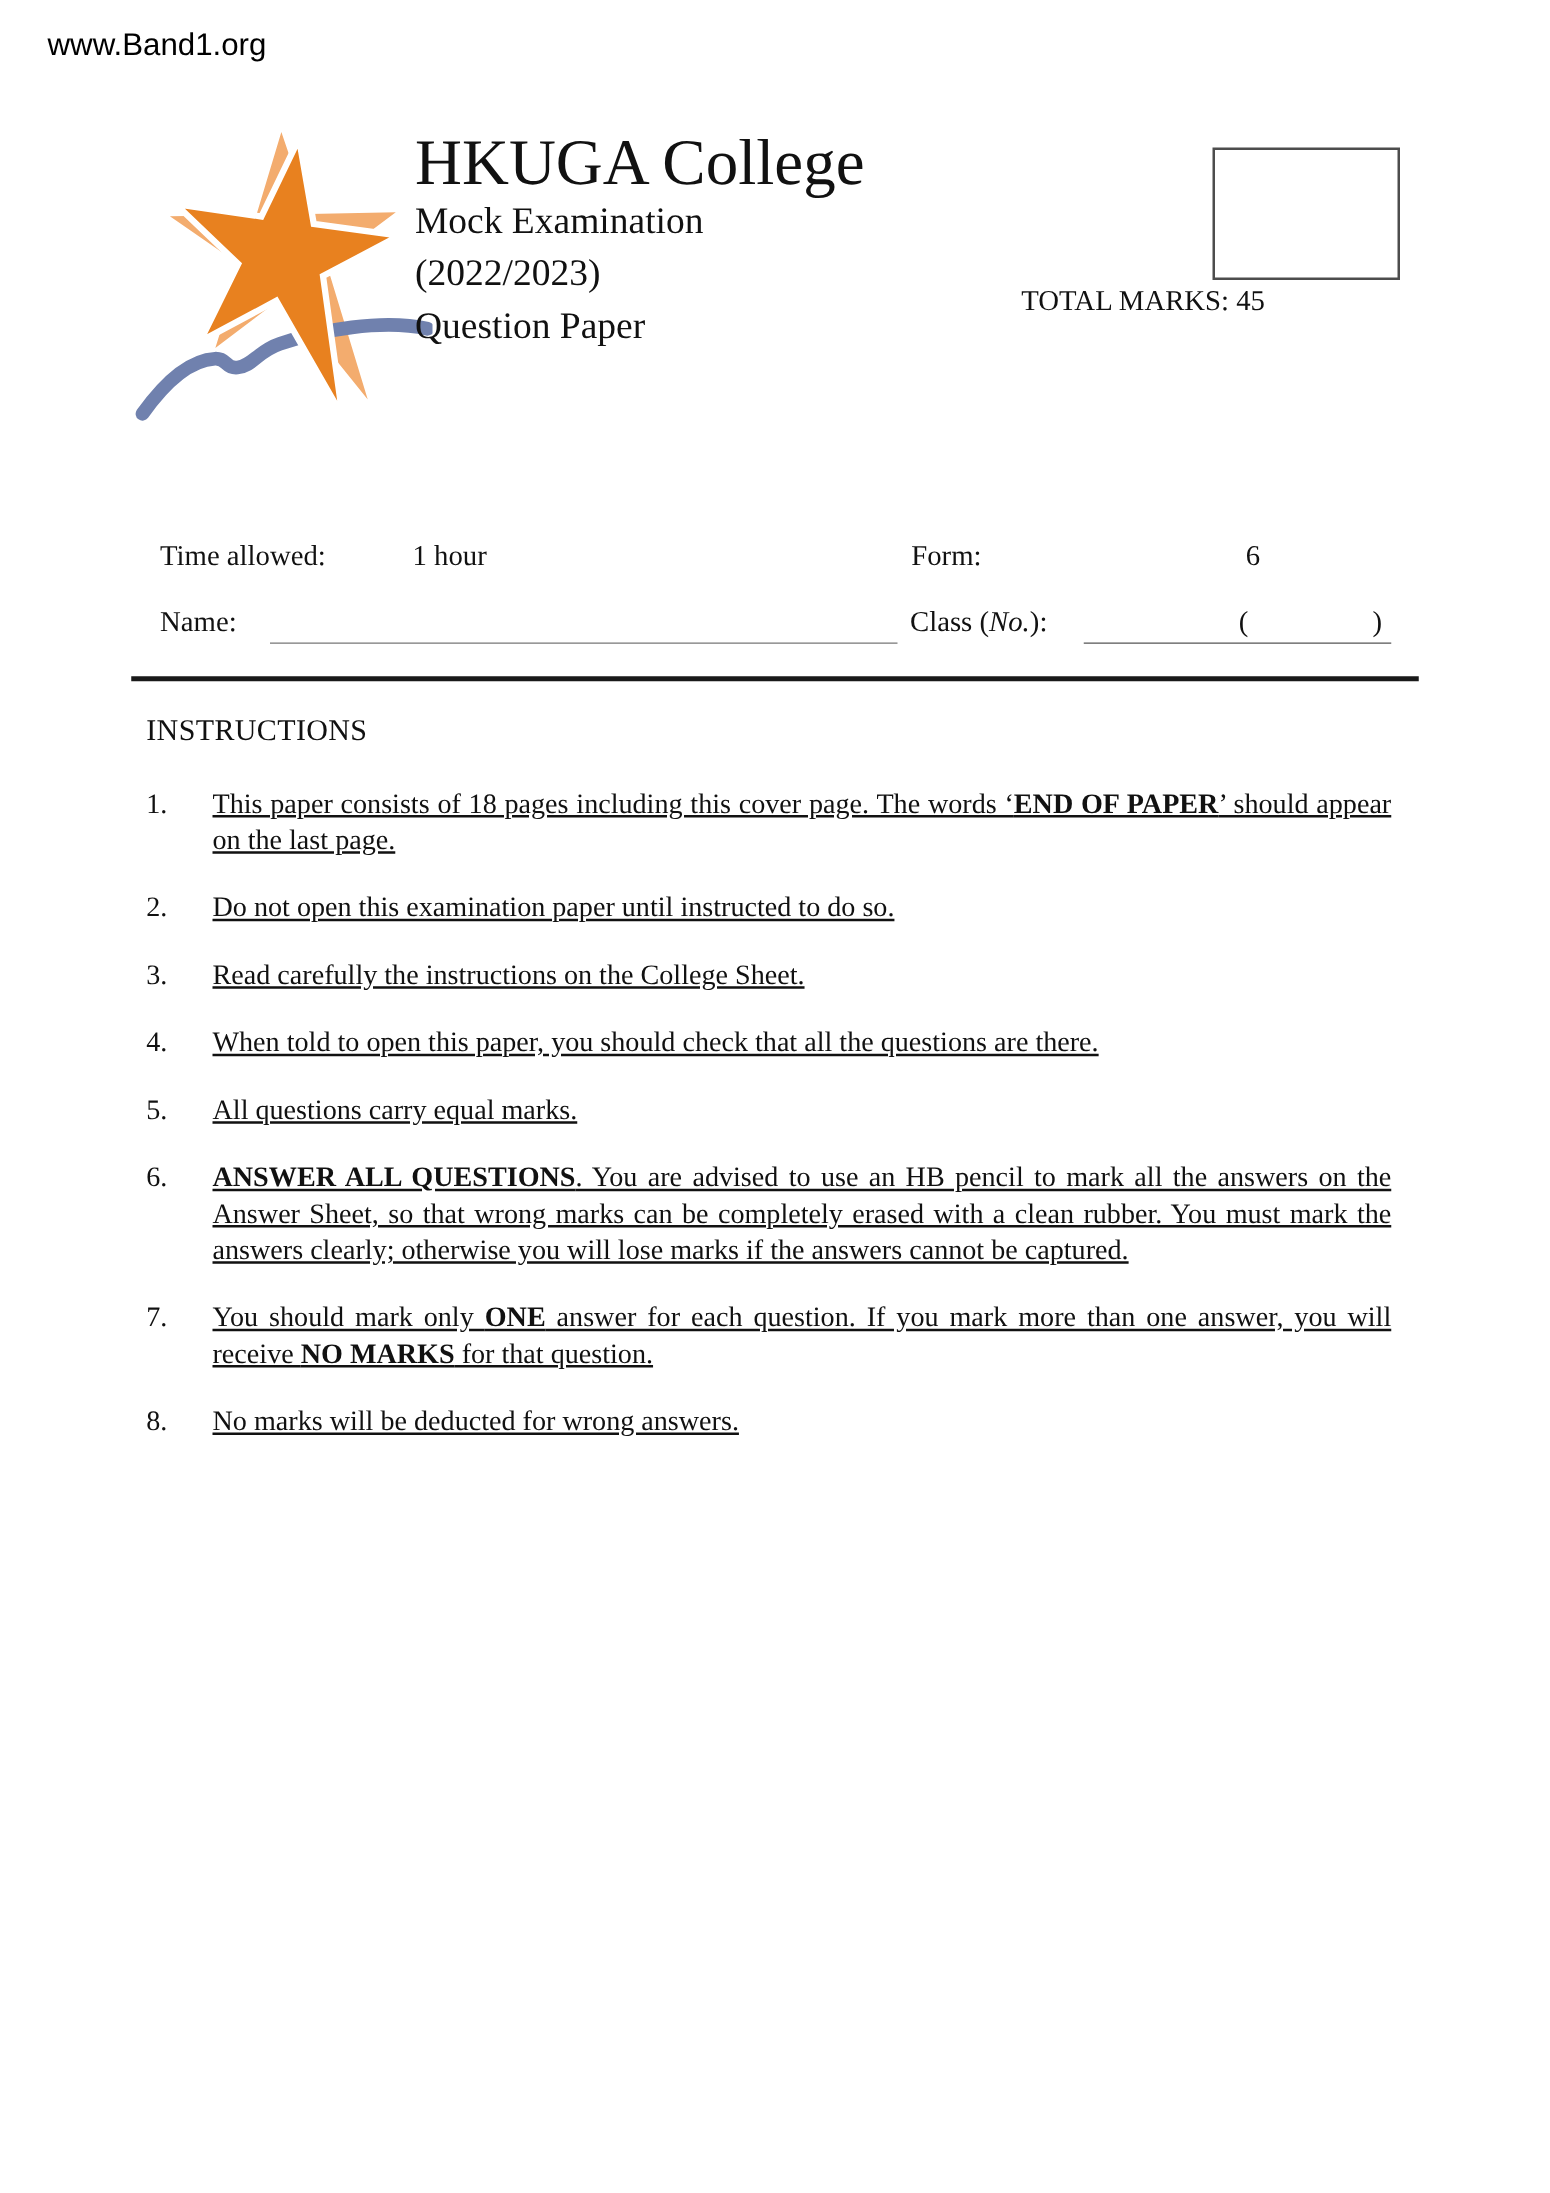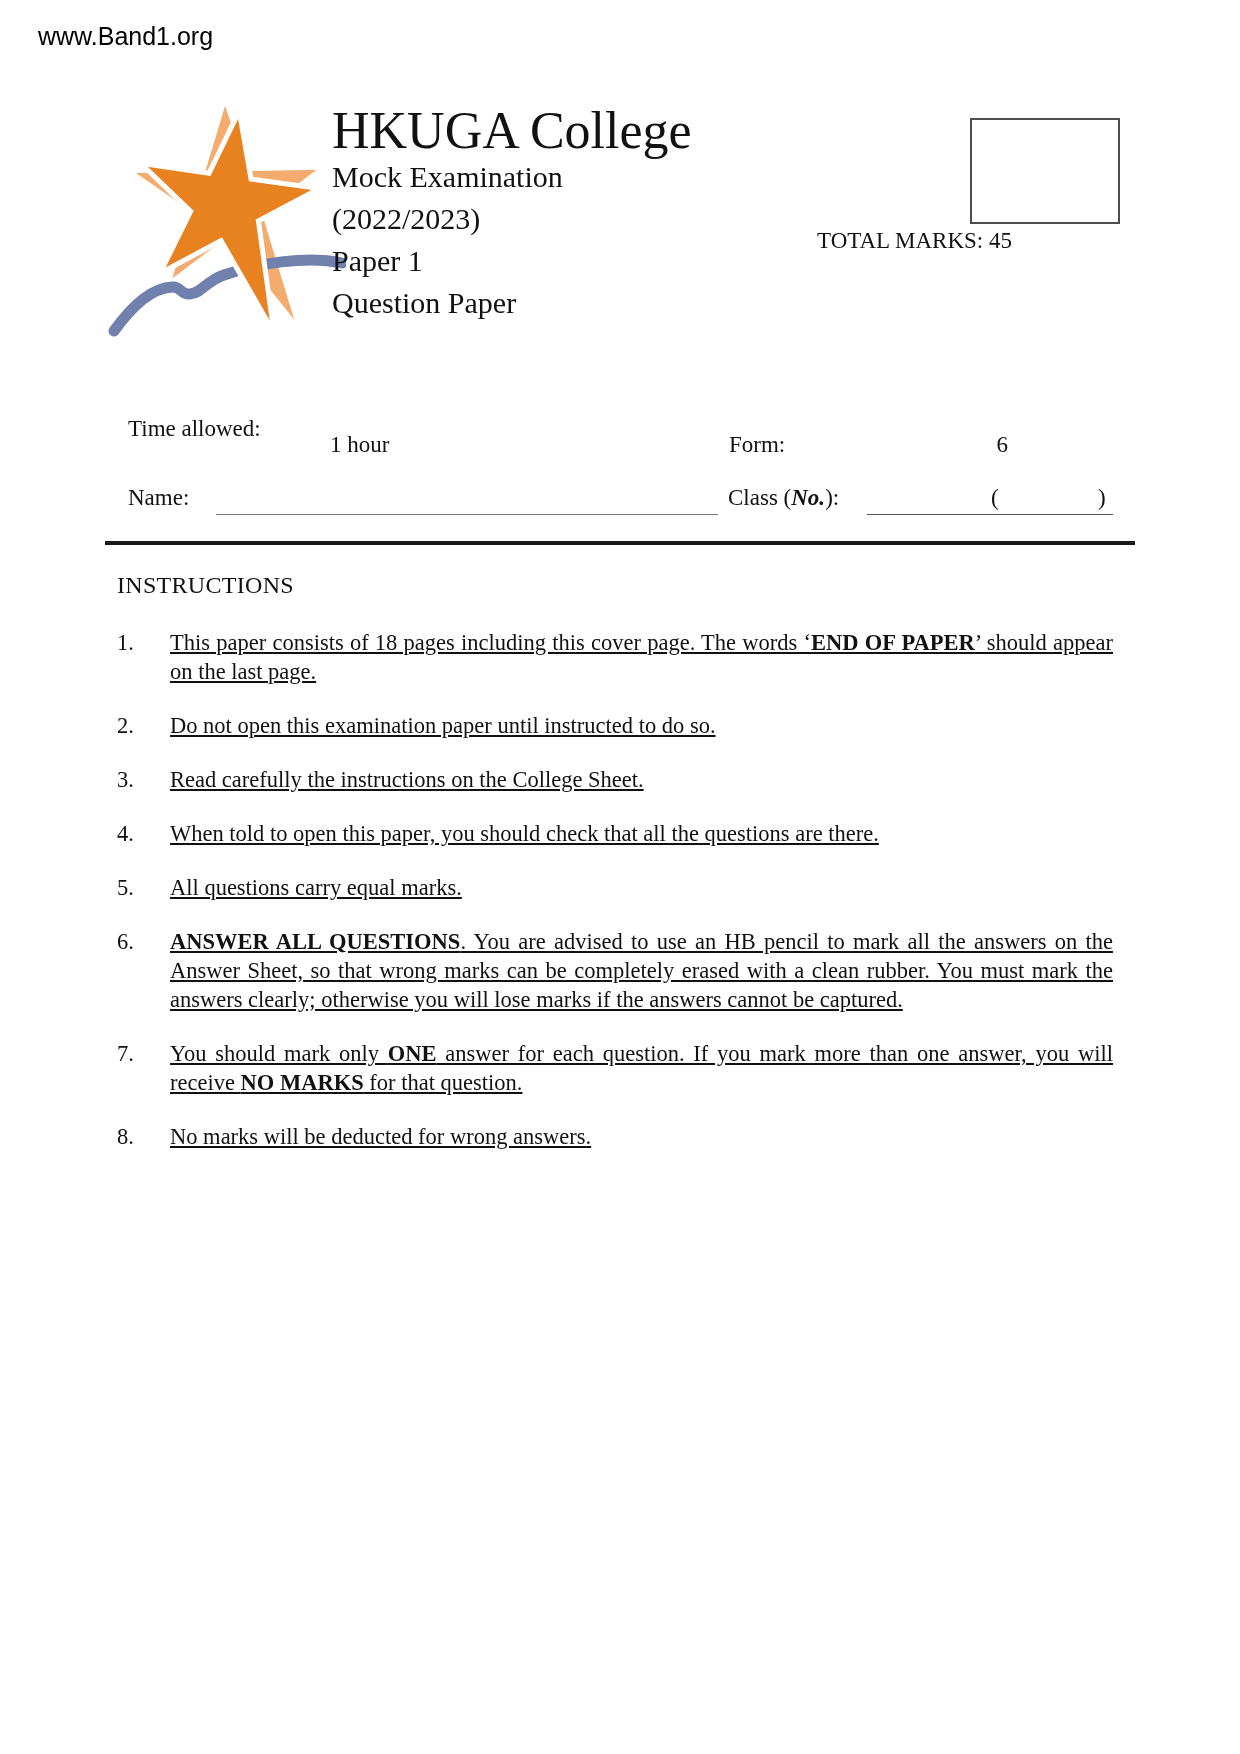--- a/index.html
+++ b/index.html
@@ -14,40 +14,40 @@
   .logo{position:absolute;left:106px;top:94px;width:240px;height:252px;}
   .title-block{position:absolute;left:332px;top:106px;}
   .school-name{font-size:52px;line-height:50px;font-weight:normal;margin:0;}
   .title-line{font-size:30px;line-height:42px;}
   .marks-box{
     position:absolute;left:970px;top:118px;width:150px;height:106px;
     border:2px solid #4d4d4d;background:#fff;box-sizing:border-box;
   }
   .total-marks{position:absolute;right:128px;top:228px;font-size:23px;white-space:nowrap;}
   .frm{position:absolute;font-size:23px;white-space:nowrap;}
-  .lbl-time{left:128px;top:416px;}
+  .lbl-time{left:128px;top:432px;}
   .val-time{left:330px;top:432px;}
   .lbl-form{left:729px;top:432px;}
   .val-form{right:132px;top:432px;}
   .lbl-name{left:128px;top:485px;}
   .lbl-class{left:728px;top:485px;}
   .fill-line{position:absolute;height:26px;border-bottom:1px solid #777;}
   .name-line{left:216px;top:488px;width:502px;}
   .class-line{left:867px;top:488px;width:246px;border-bottom-color:#555;}
   .paren{position:absolute;top:485px;font-size:23px;}
   .paren-open{left:991px;}
   .paren-close{left:1098px;}
   .rule{position:absolute;left:105px;top:541px;width:1030px;height:4px;background:#1a1a1a;}
   .ins-heading{position:absolute;left:117px;top:572px;font-size:24px;font-weight:normal;letter-spacing:.3px;}
   .ins-list{position:absolute;left:117px;top:628px;width:996px;}
   .ins-item{display:flex;margin-bottom:25px;font-size:22.5px;line-height:29px;}
   .ins-num{width:53px;flex:0 0 53px;}
   .ins-text{flex:1;text-align:justify;text-decoration:underline;}
   .ins-text b{font-weight:bold;}
-  i.noital{font-style:italic;font-weight:bold;}
+  i.noital{font-style:italic;}
 </style>
 </head>
 <body>
 
 <div class="page">
 
   <div class="url-label">www.Band1.org</div>
 
   <div class="logo">
     <svg width="240" height="252" viewBox="0 0 240 250">
@@ -57,21 +57,20 @@
       <path d="M 8,236 C 28,208 48,193 66,192 C 76,191.5 74,200 84,199 C 96,198 100,186 118,180 C 150,169 200,160 236,168" fill="none" stroke="#7081AE" stroke-width="11" stroke-linecap="round"></path>
 
       <polygon points="133.2,15.9 145,84.1 213.6,93.5 152.4,125.8 168,238 115,145.6 54,178.3 84.6,116.2 34.6,68.4 103.1,78.2" fill="#E8811F" stroke="#ffffff" stroke-width="5" stroke-linejoin="miter"></polygon>
     </svg>
   </div>
 
   <div class="title-block">
     <div class="school-name">HKUGA College</div>
     <div class="title-line">Mock Examination</div>
     <div class="title-line">(2022/2023)</div>
-    <div class="title-line">Paper 1</div>
     <div class="title-line">Question Paper</div>
   </div>
 
   <div class="marks-box"></div>
   <div class="total-marks">TOTAL MARKS: 45</div>
 
   <div class="frm lbl-time">Time allowed:</div>
   <div class="frm val-time">1 hour</div>
   <div class="frm lbl-form">Form:</div>
   <div class="frm val-form">6</div>

